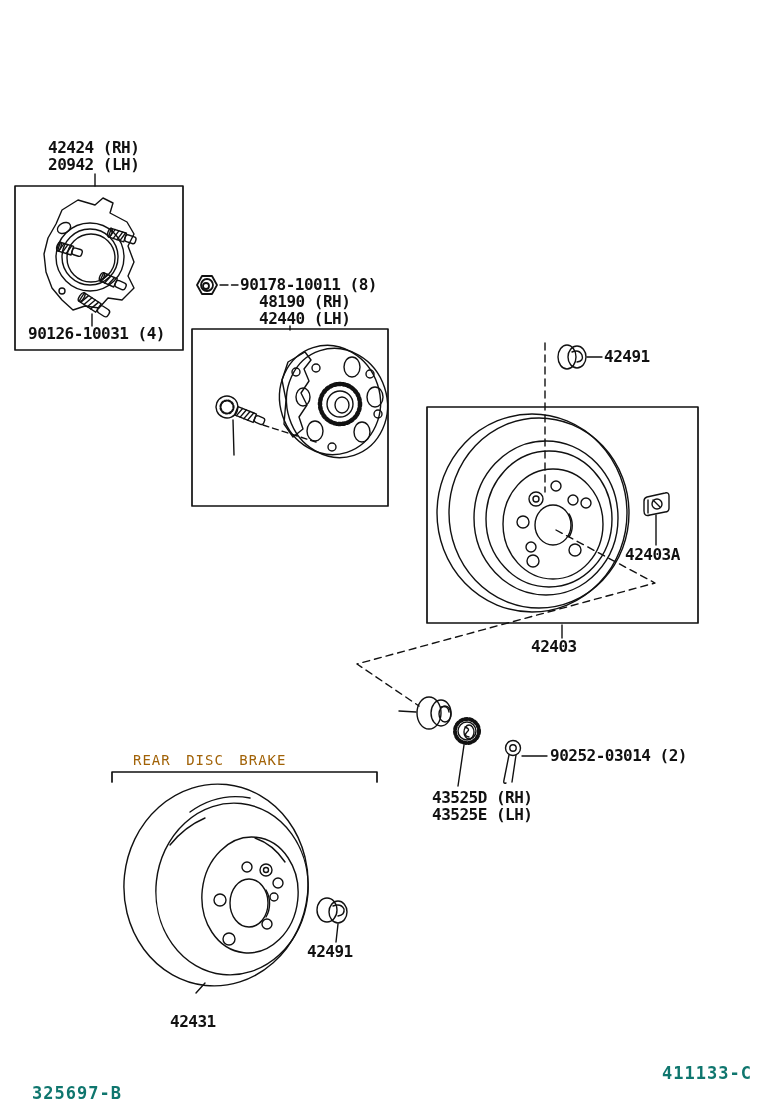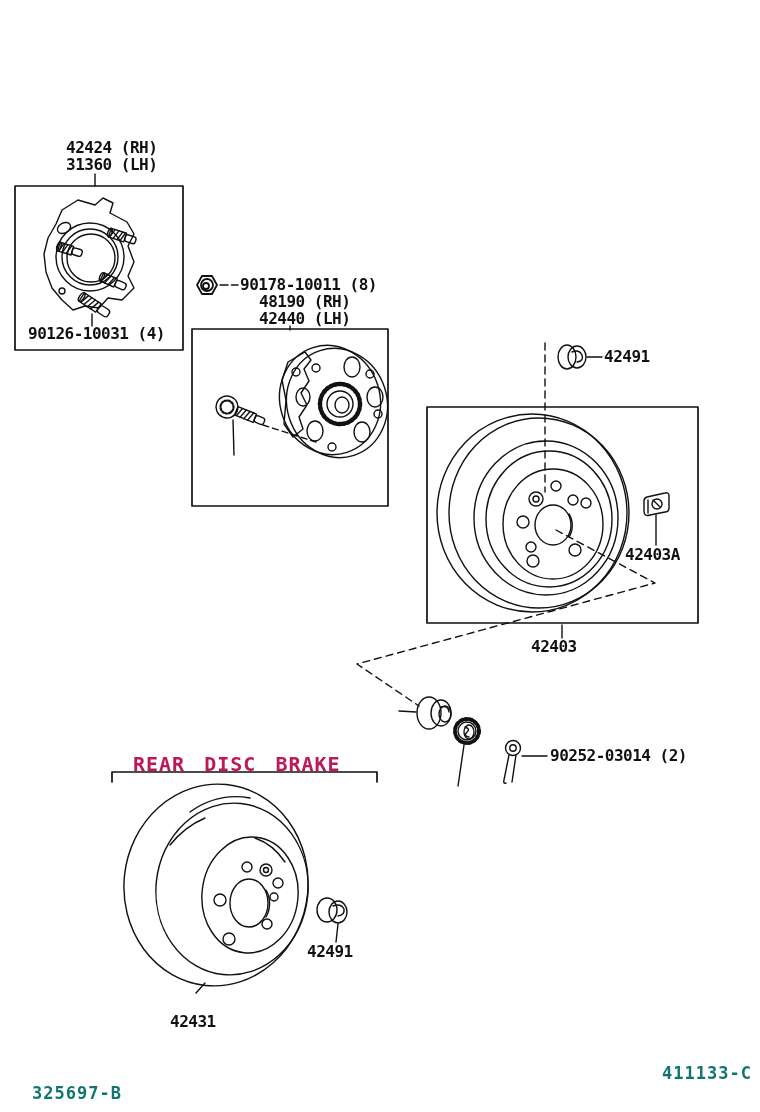--- a/index.html
+++ b/index.html
@@ -1,22 +1,22 @@
 <!DOCTYPE html>
 <html><head>
 <meta charset="utf-8">
 <style>
   html,body{margin:0;padding:0;background:#ffffff;}
   .page{position:relative;width:760px;height:1112px;background:#ffffff;overflow:hidden;
         font-family:"DejaVu Sans Mono", monospace;color:#111;}
   svg.art{position:absolute;left:0;top:0;}
   .lbl{position:absolute;font-weight:700;font-size:16px;line-height:17px;
        letter-spacing:-0.5px;white-space:pre;color:#111;}
-  .heading{position:absolute;font-weight:700;font-size:20px;letter-spacing:1px;
-           word-spacing:6px;white-space:pre;color:#be185d;}
+  .heading{position:absolute;font-weight:400;font-size:14px;letter-spacing:1px;
+           word-spacing:6px;white-space:pre;color:#a16207;}
   .corner{position:absolute;font-weight:700;font-size:17px;letter-spacing:1px;
           white-space:pre;color:#0f766e;}
 </style>
 </head>
 <body>
 
 <div class="page">
 
   <svg class="art" width="760" height="1112" viewBox="0 0 760 1112" fill="none" stroke="#111" stroke-width="1.4" stroke-linecap="round" stroke-linejoin="round">
 
@@ -190,38 +190,39 @@
     <path d="M205,983 L196,993"></path>
 
     <g>
       <ellipse cx="327" cy="910" rx="10" ry="12"></ellipse>
       <ellipse cx="338" cy="912" rx="9" ry="11"></ellipse>
       <path d="M333,906 Q341,903 344,909 Q345,915 338,916"></path>
     </g>
     <path d="M338,924 L336,942"></path>
   </svg>
 
-  <div class="lbl" style="left:66px;top:139px"><span>42424 (RH)</span><br><span>31360 (LH)</span></div>
+  <div class="lbl" style="left:48px;top:139px"><span>42424 (RH)</span><br><span>20942 (LH)</span></div>
 
   <div class="lbl" style="left:28px;top:325px">90126-10031 (4)</div>
 
   <div class="lbl" style="left:240px;top:276px">90178-10011 (8)</div>
 
   <div class="lbl" style="left:259px;top:293px"><span>48190 (RH)</span><br><span>42440 (LH)</span></div>
 
 
   <div class="lbl" style="left:604px;top:348px">42491</div>
 
   <div class="lbl" style="left:625px;top:546px">42403A</div>
 
   <div class="lbl" style="left:531px;top:638px">42403</div>
 
 
   <div class="lbl" style="left:550px;top:747px">90252-03014 (2)</div>
 
+  <div class="lbl" style="left:432px;top:789px"><span>43525D (RH)</span><br><span>43525E (LH)</span></div>
 
   <div class="heading" style="left:133px;top:752px">REAR DISC BRAKE</div>
 
   <div class="lbl" style="left:170px;top:1013px">42431</div>
 
   <div class="lbl" style="left:307px;top:943px">42491</div>
 
   <div class="corner" style="left:32px;top:1083px">325697-B</div>
   <div class="corner" style="left:662px;top:1063px">411133-C</div>
 

